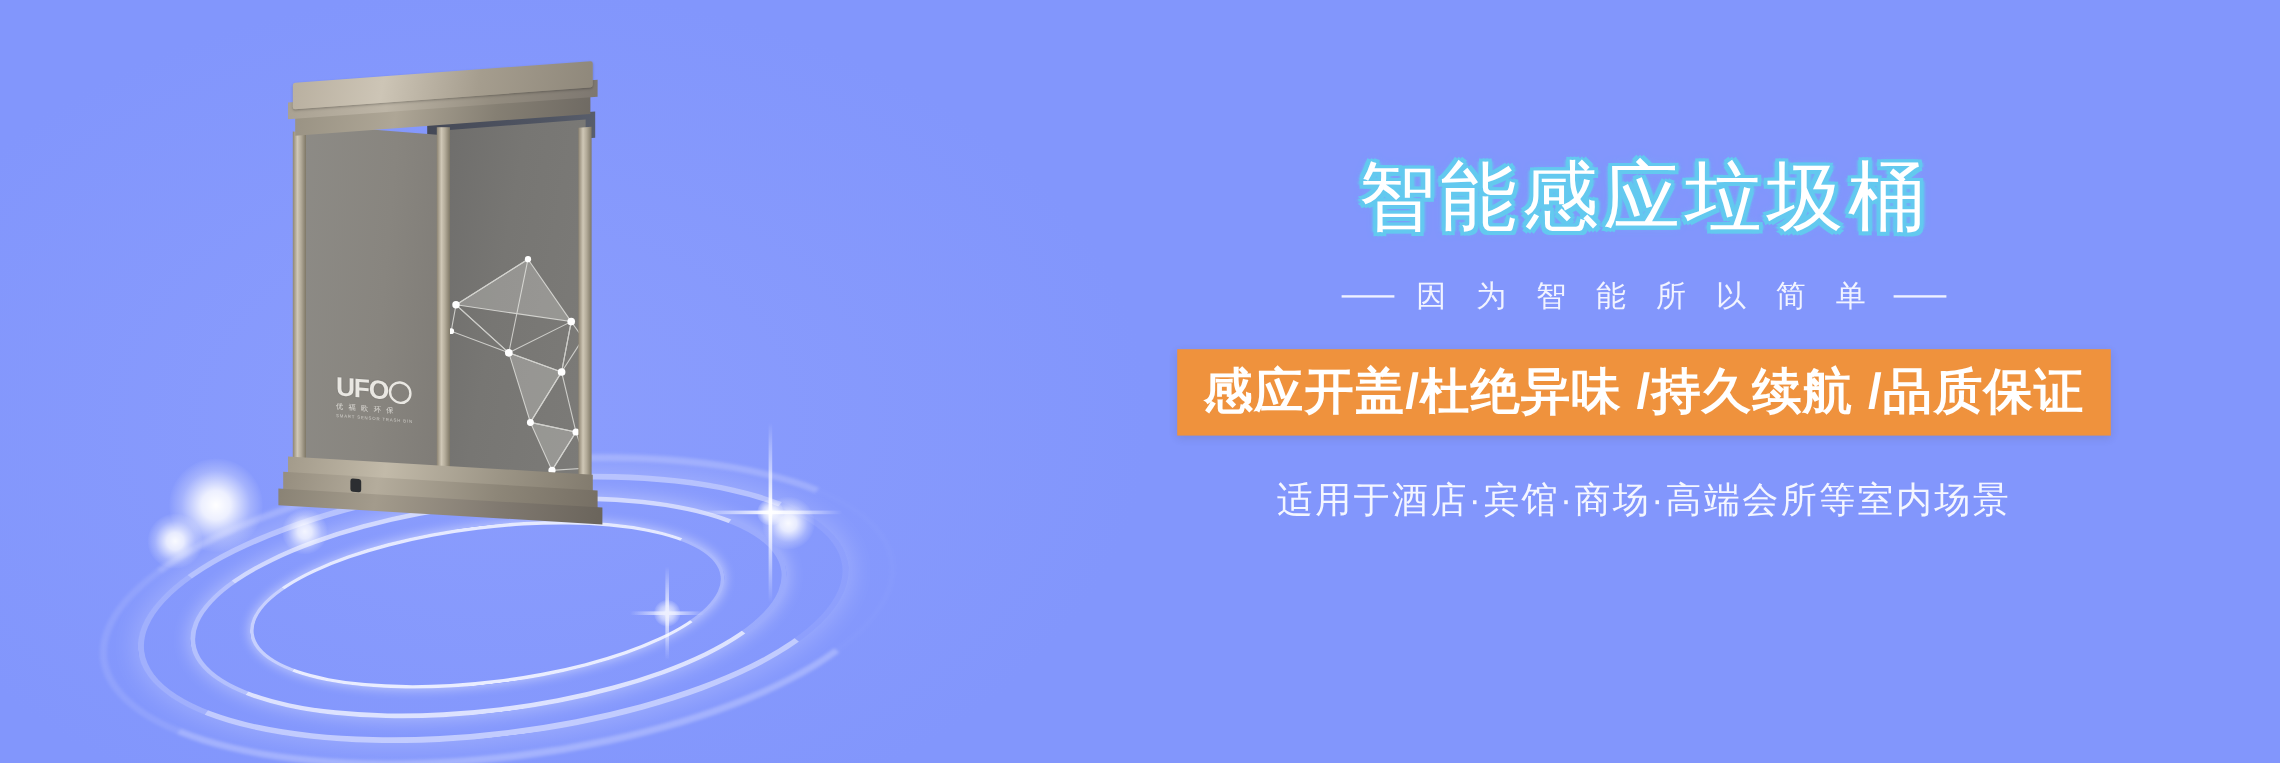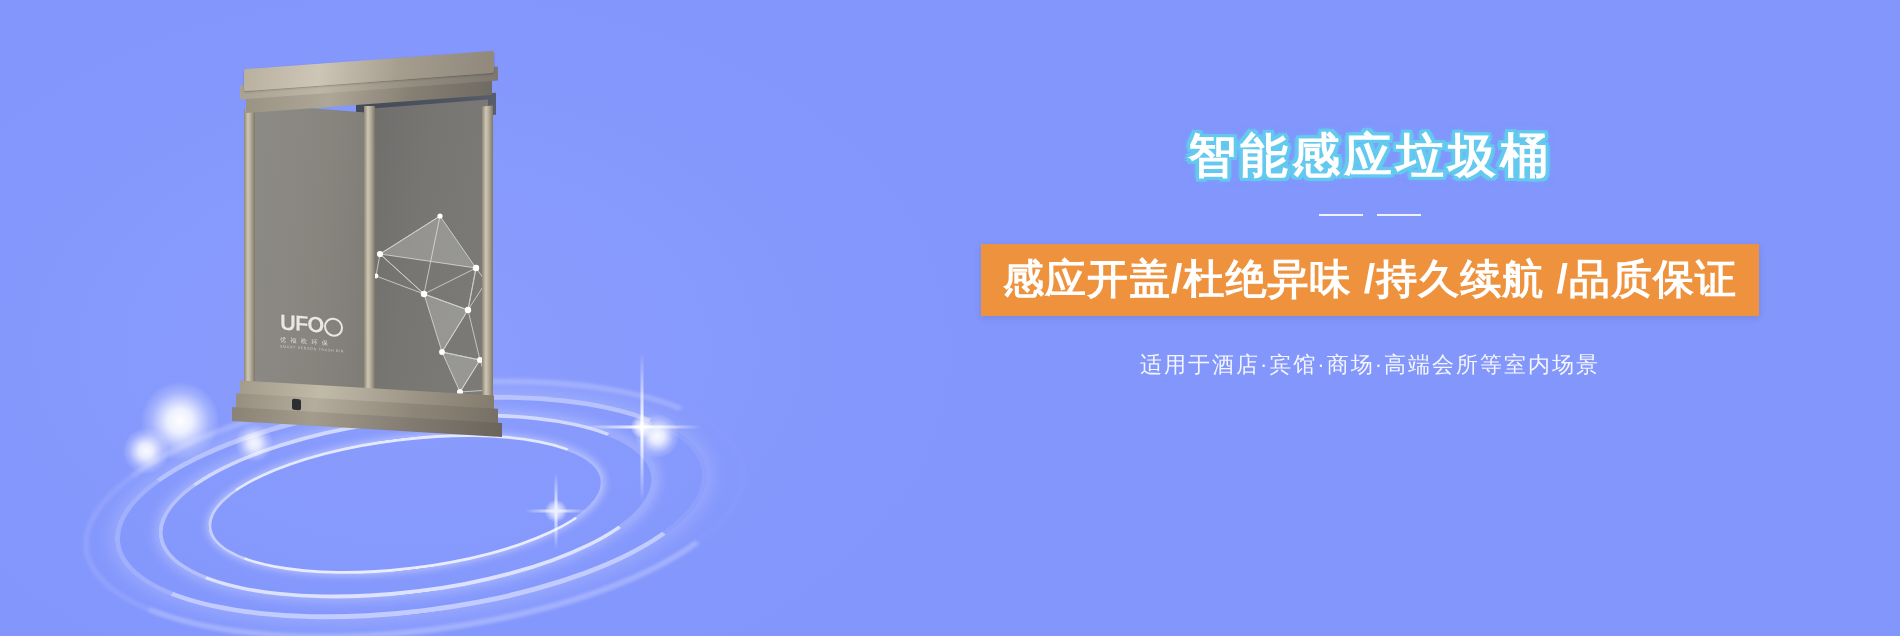--- a/index.html
+++ b/index.html
@@ -199,22 +199,22 @@
   .copy {
     position:absolute;
     left:840px; top:0;
     width:1060px; height:636px;
     display:flex; flex-direction:column;
     align-items:center; justify-content:flex-start;
     padding-top:132px;
   }
 
   .headline {
-    font-size:48px;
-    font-weight:700;
+    font-size:64px;
+    font-weight:400;
     letter-spacing:4px;
     color:#ffffff;
     line-height:1;
     -webkit-text-stroke:0px transparent;
     text-shadow:
       0 0 0 #5ec8f0,
       -3px 0 0 #63c9ef, 3px 0 0 #63c9ef,
       0 -3px 0 #63c9ef, 0 3px 0 #63c9ef,
       -3px -3px 0 #63c9ef, 3px -3px 0 #63c9ef,
       -3px 3px 0 #63c9ef, 3px 3px 0 #63c9ef,
@@ -248,21 +248,21 @@
     letter-spacing:1px;
     padding:11px 22px 13px 22px;
     white-space:nowrap;
     line-height:1.18;
     box-shadow:0 2px 7px rgba(60,40,10,.12);
   }
 
   .scene-line {
     margin-top:34px;
     color:#f4f6ff;
-    font-size:22px;
+    font-size:30px;
     letter-spacing:2px;
     white-space:nowrap;
   }
 </style>
 </head>
 <body>
 
 <div id="banner">
 
   <div class="product-stage">
@@ -348,20 +348,21 @@
       </div>
     </div>
   </div>
 
   <div class="copy">
 
     <div class="headline">智能感应垃圾桶</div>
 
     <div class="subline">
       <span class="dash"></span>
+      <span class="sub-text">因 为 智 能  所 以 简 单</span>
       <span class="dash"></span>
     </div>
 
     <div class="feature-bar">感应开盖/杜绝异味 /持久续航 /品质保证</div>
 
     <div class="scene-line">适用于酒店·宾馆·商场·高端会所等室内场景</div>
   </div>
 
 </div>
 

